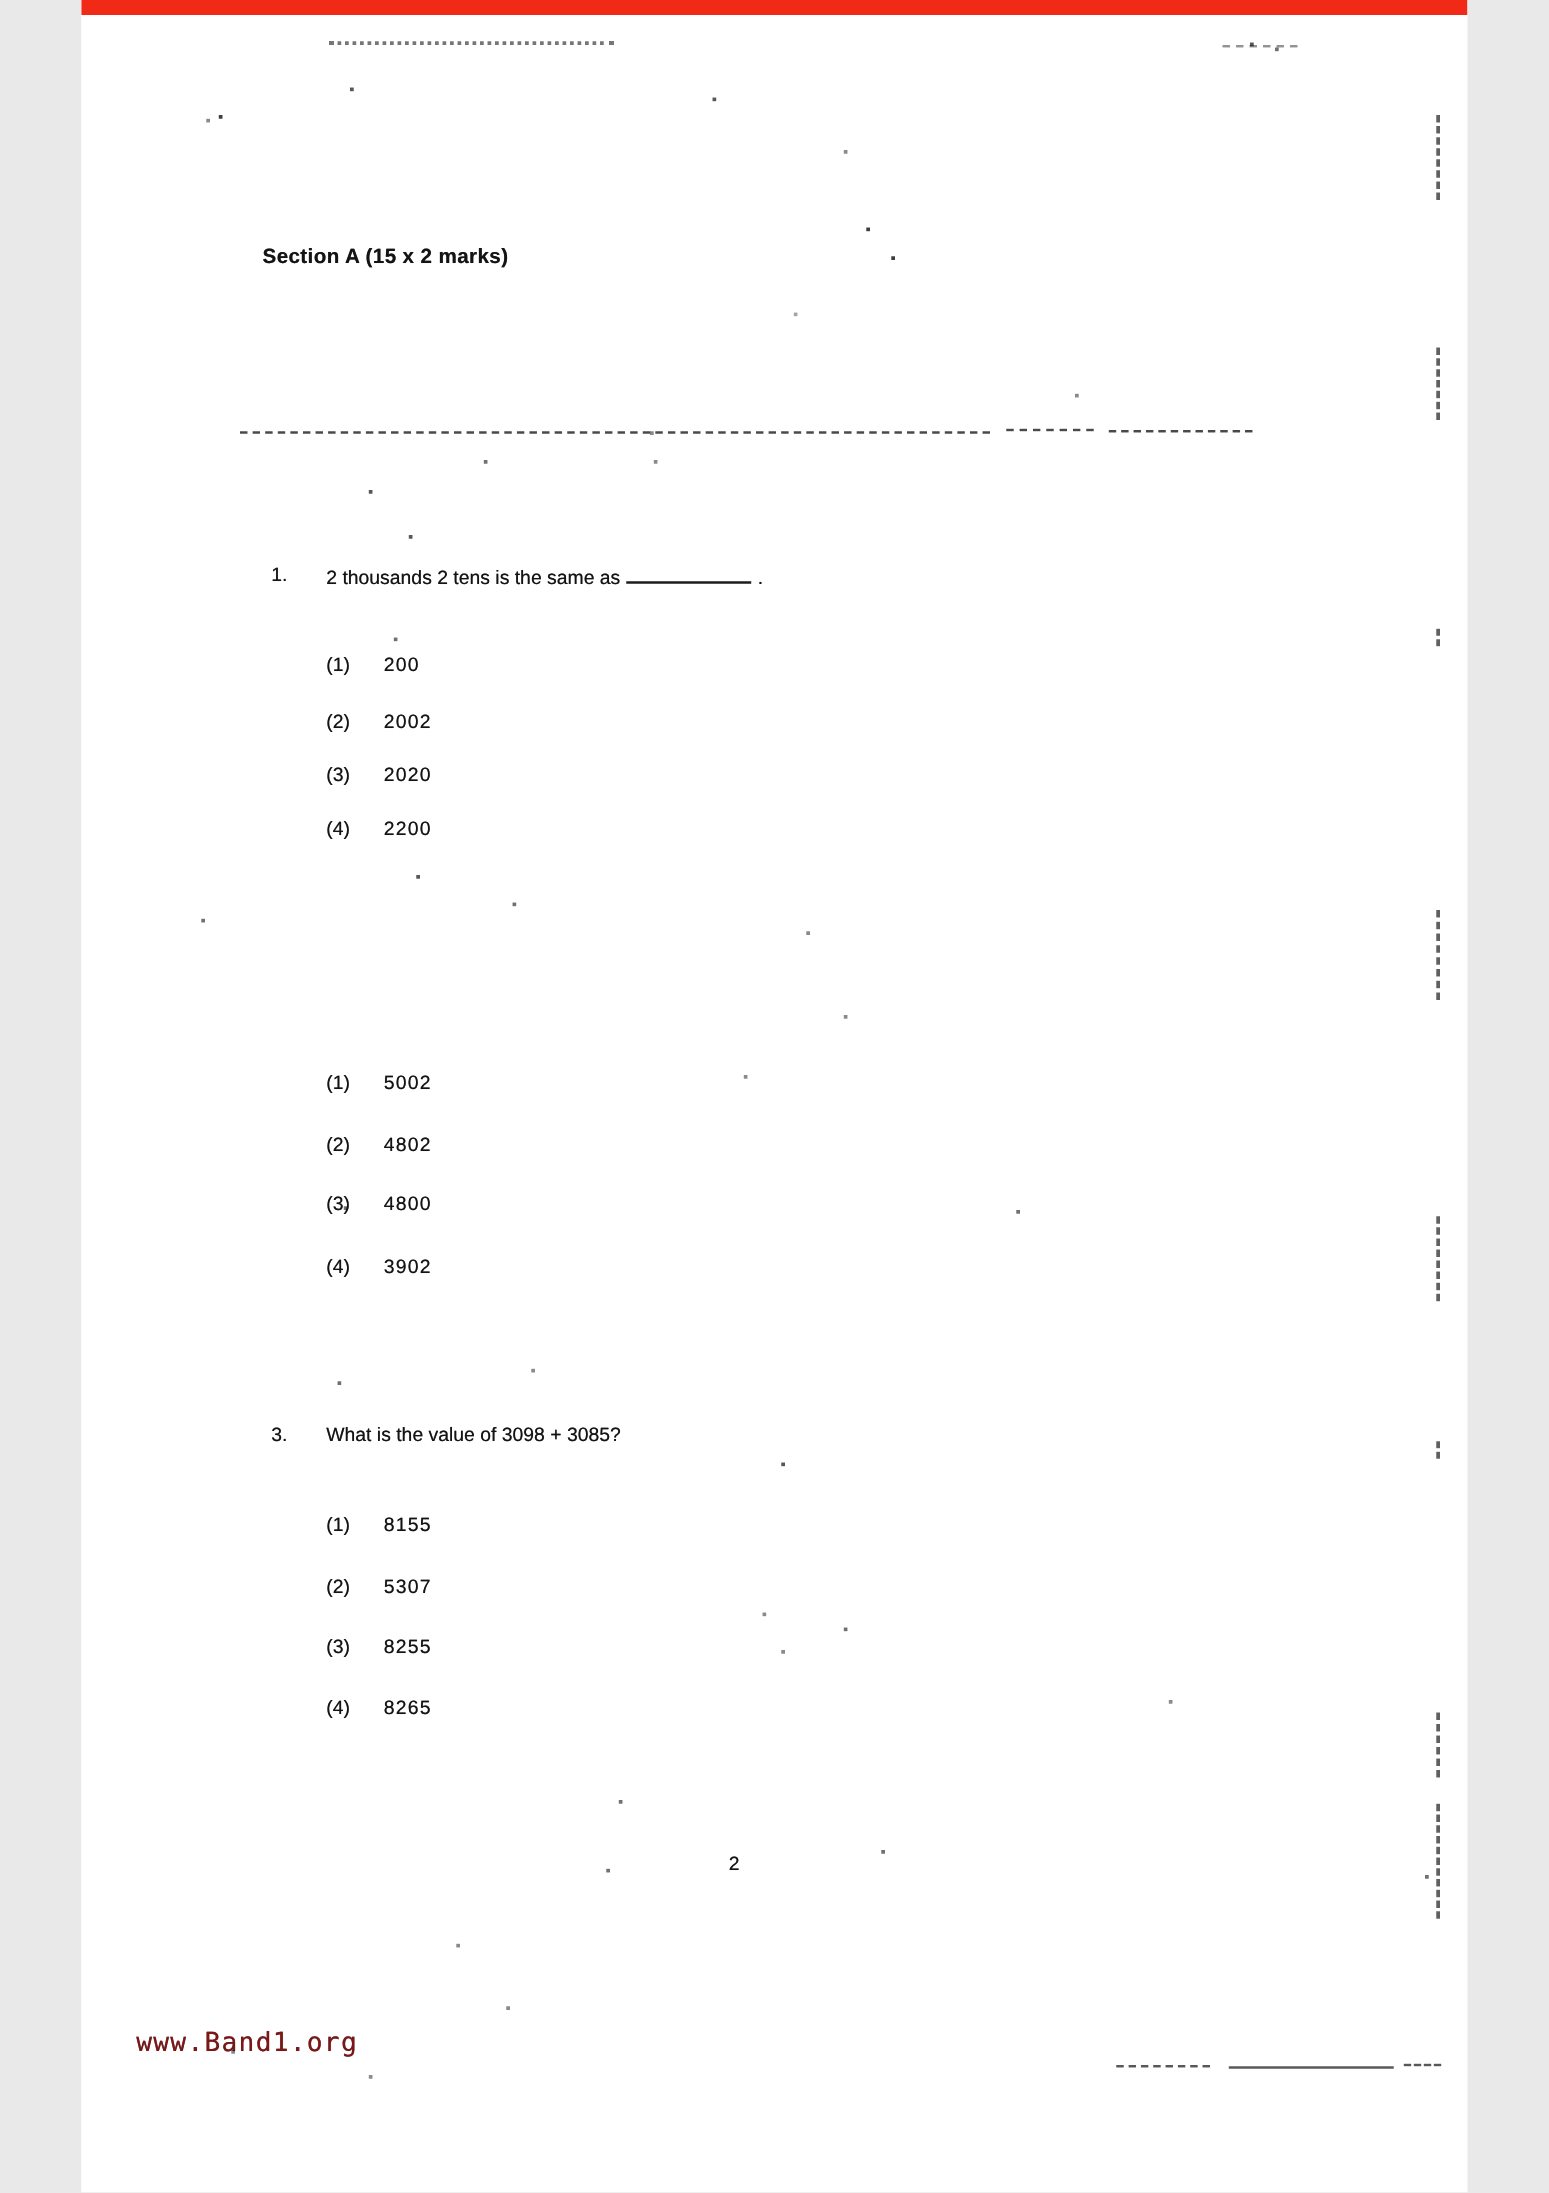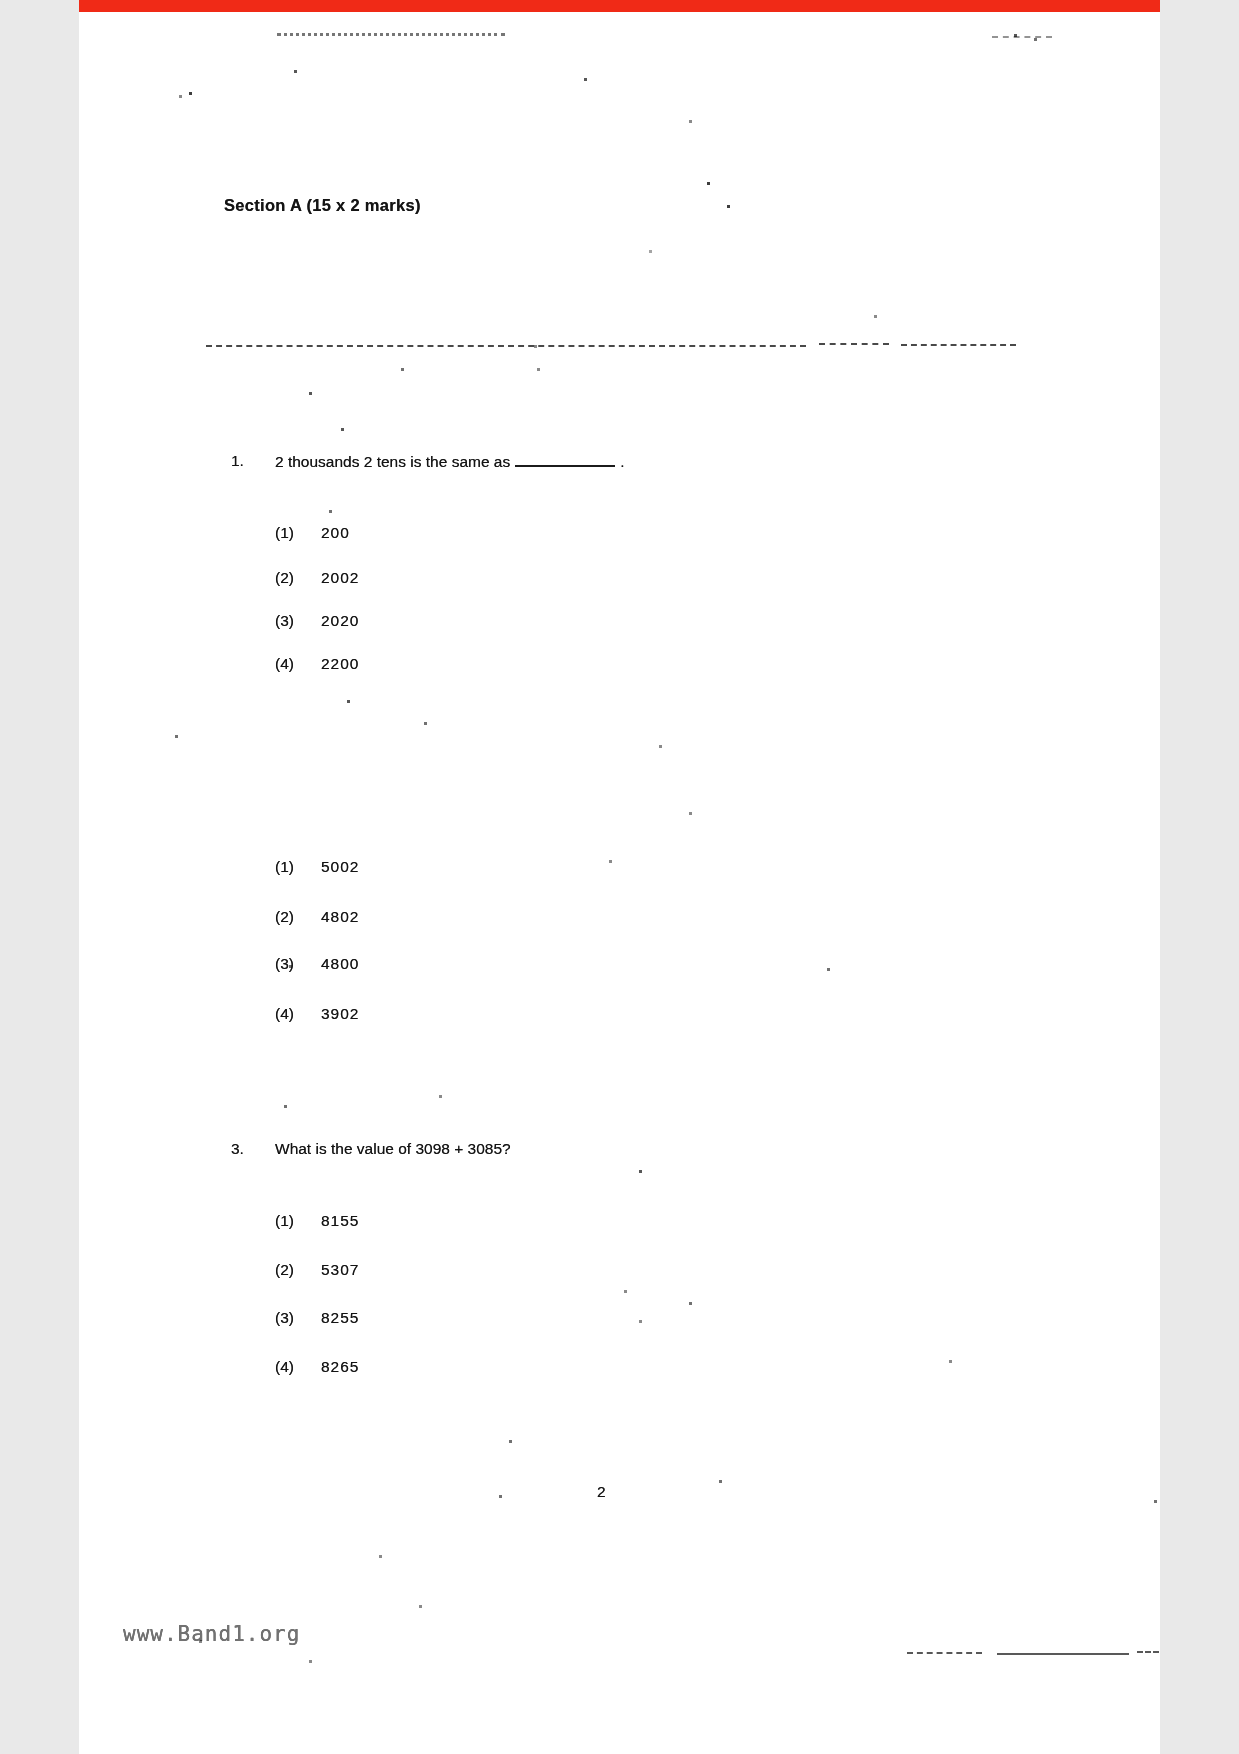--- a/index.html
+++ b/index.html
@@ -5,20 +5,21 @@
   html,body { margin:0; padding:0; background:#e9e9e9; }
   .page {
     position:relative;
     width:1081px; height:1754px;
     margin:0 auto;
     background:#ffffff;
     font-family:"Liberation Sans", sans-serif;
     color:#1c1c1c;
     overflow:hidden;
     filter: blur(0.25px) contrast(1.08);
+    padding-left: 28px;
   }
   .page .txt { text-shadow: 0 0 0.7px rgba(25,25,25,0.8); }
 
   .topbar { position:absolute; top:0; left:0; width:100%; height:12px; }
 
   .heading {
     position:absolute; left:145px; top:196px;
     font-size:16.5px; font-weight:bold; letter-spacing:0.3px;
   }
   .instructions {
@@ -46,21 +47,21 @@
   .blank-q2 { width:56px; }
 
   .opt { position:absolute; left:196px; font-size:15.5px; }
   .olabel { display:inline-block; width:46px; }
   .oval   { display:inline-block; letter-spacing:1px; }
 
   .pagenum   { position:absolute; left:518px; top:1483px; font-size:15.5px; }
   .watermark {
     position:absolute; left:44px; top:1622px;
     font-family:"DejaVu Sans Mono", monospace;
-    font-size:21px; letter-spacing:1px; color:#737373;
+    font-size:21px; letter-spacing:1px; color:#7f1d1d;
   }
 
   .vd { position:absolute; width:0; border-left:3px dashed #3c3c3c; opacity:0.8; }
   .vd1 { left:1084px; top:92px;   height:68px; }
   .vd2 { left:1084px; top:278px;  height:58px; }
   .vd3 { left:1084px; top:503px;  height:14px; }
   .vd4 { left:1084px; top:728px;  height:72px; }
   .vd5 { left:1084px; top:973px;  height:68px; }
   .vd6 { left:1084px; top:1153px; height:14px; }
   .vd7 { left:1084px; top:1370px; height:52px; }

